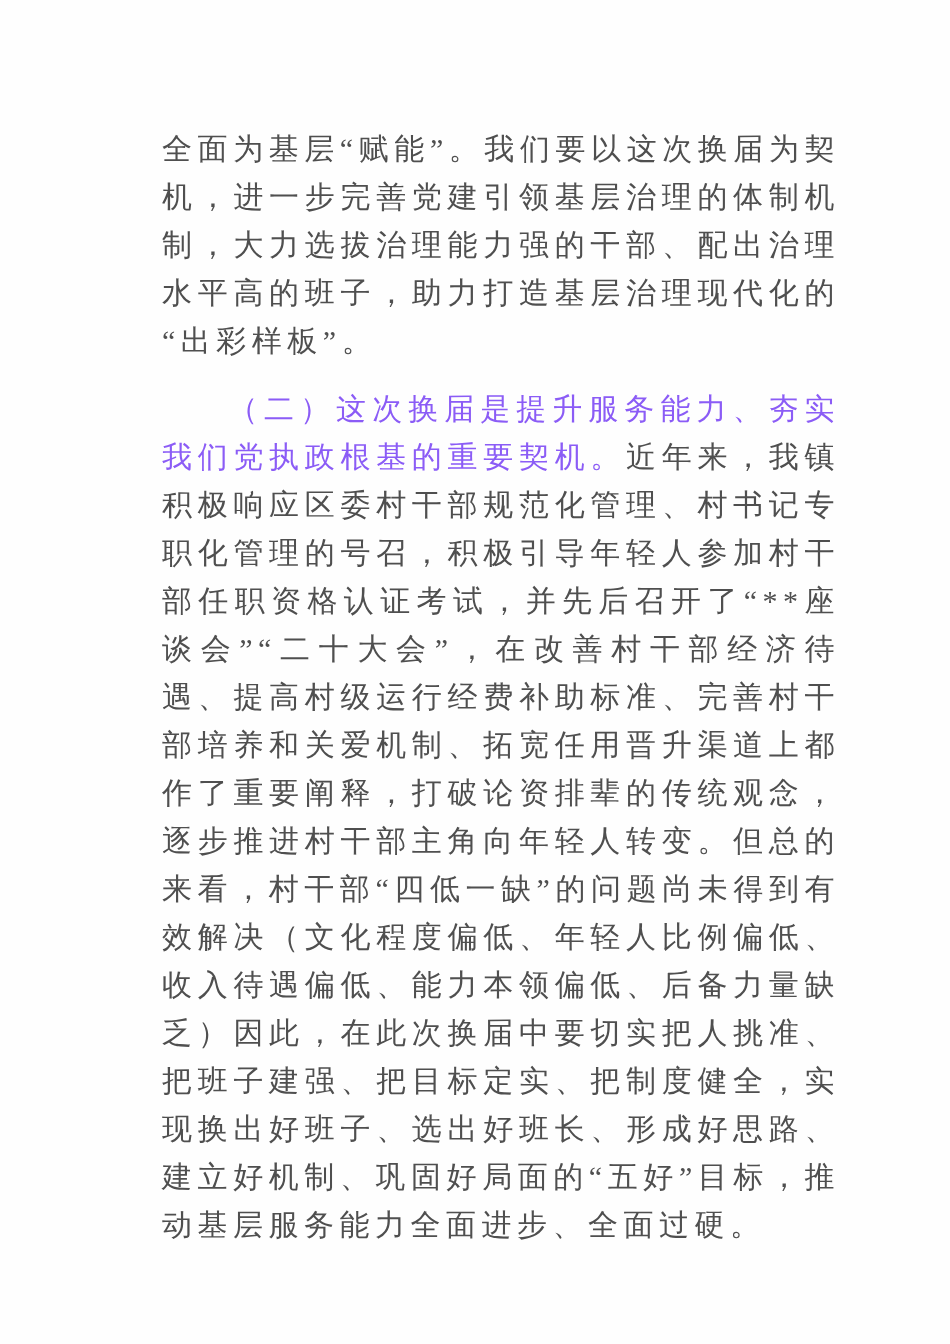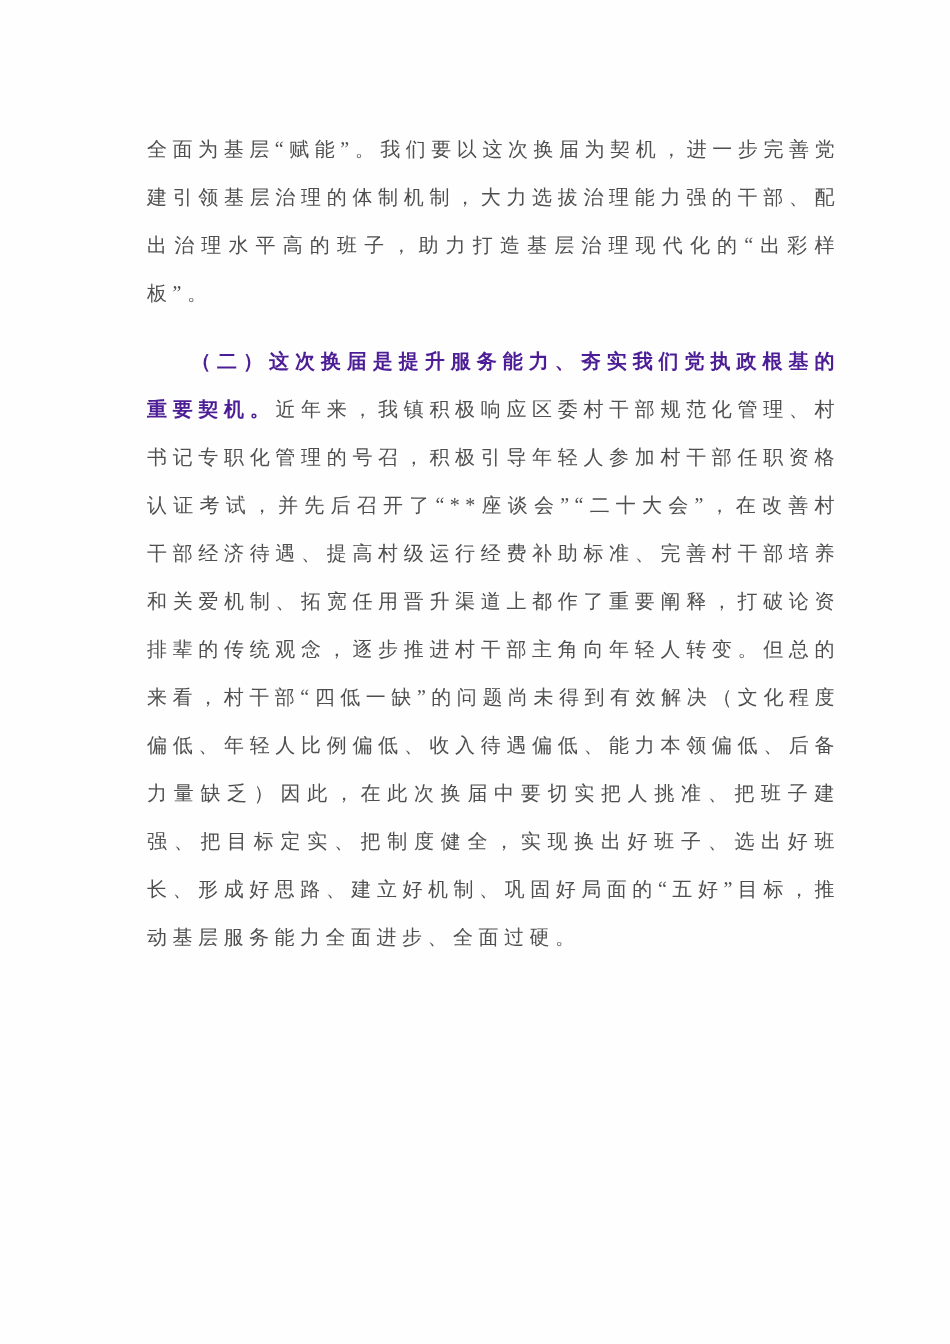--- a/index.html
+++ b/index.html
@@ -11,33 +11,33 @@
     position: relative;
     box-sizing: border-box;
     width: 950px;
     height: 1344px;
     background: #fefefe;
     padding: 125px 110px 40px 147px;
     overflow: hidden;
     font-family: "Liberation Serif", "DejaVu Serif", serif;
   }
   .para {
-    margin: 0 0 20px 0;
-    font-size: 20px;
+    margin: 0 0 20px 15px;
+    font-size: 30px;
     line-height: 48px;
     letter-spacing: 5.5px;
     text-align: justify;
     color: #4f4f4f;
     font-family: "Liberation Serif", "DejaVu Serif", serif;
   }
   .para:last-child { margin-bottom: 0; }
   .para.indent { text-indent: 2.2em; }
   .para .lead {
-    font-weight: bold;
-    color: #4c1d95;
+    font-weight: normal;
+    color: #8b5cf6;
   }
 </style>
 </head>
 <body>
 
 <div class="doc-page">
 
   <p class="para"><span class="body-text">全面为基层“赋能”。我们要以这次换届为契机，进一步完善党建引领基层治理的体制机制，大力选拔治理能力强的干部、配出治理水平高的班子，助力打造基层治理现代化的“出彩样板”。</span></p>
 
   <p class="para indent"><span class="lead">（二）这次换届是提升服务能力、夯实我们党执政根基的重要契机。</span><span class="body-text">近年来，我镇积极响应区委村干部规范化管理、村书记专职化管理的号召，积极引导年轻人参加村干部任职资格认证考试，并先后召开了“**座谈会”“二十大会”，在改善村干部经济待遇、提高村级运行经费补助标准、完善村干部培养和关爱机制、拓宽任用晋升渠道上都作了重要阐释，打破论资排辈的传统观念，逐步推进村干部主角向年轻人转变。但总的来看，村干部“四低一缺”的问题尚未得到有效解决（文化程度偏低、年轻人比例偏低、收入待遇偏低、能力本领偏低、后备力量缺乏）因此，在此次换届中要切实把人挑准、把班子建强、把目标定实、把制度健全，实现换出好班子、选出好班长、形成好思路、建立好机制、巩固好局面的“五好”目标，推动基层服务能力全面进步、全面过硬。</span></p>

